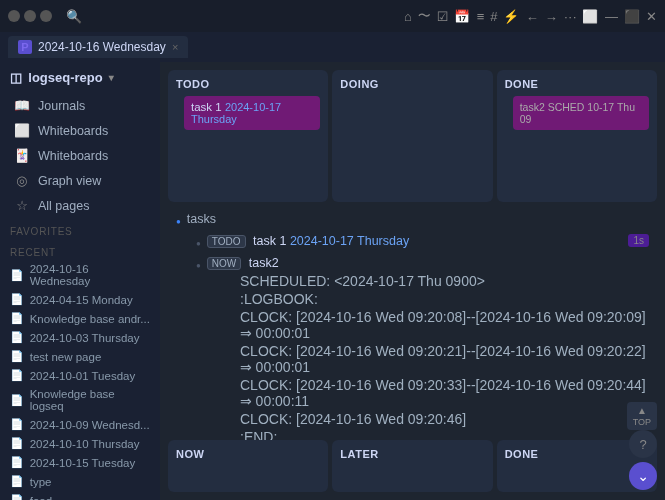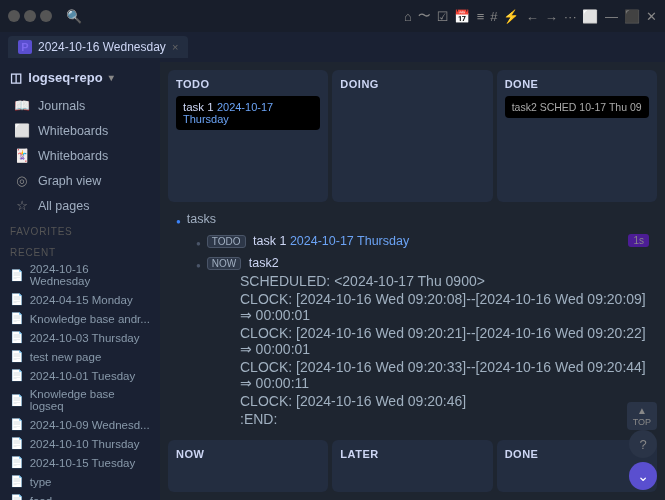--- a/index.html
+++ b/index.html
@@ -191,25 +191,26 @@
       gap: 6px;
       min-width: 0;
     }
     .kanban-col-header {
       font-size: 11px;
       font-weight: 700;
       color: #cdd6f4;
       letter-spacing: 0.5px;
     }
     .kanban-card {
-      background: #000000;
+      background: #701a75;
       border-radius: 4px;
       padding: 5px 7px;
       font-size: 11.5px;
       color: #cdd6f4;
+      margin-left: 8px;
     }
     .kanban-card .link-text {
       color: #6ba3f5;
       font-size: 11px;
     }
     .kanban-card .sched-text {
       color: #aaa;
       font-size: 10.5px;
     }
 
@@ -493,20 +494,23 @@
             <span class="todo-badge">NOW</span>
             <span>task2</span>
           </div>
         </div>
 
         <div class="outline-children">
           <div class="line-indent">
             <span>SCHEDULED: &lt;2024-10-17 Thu 0900&gt;</span>
           </div>
           <div class="line-indent">
+            <span>:LOGBOOK:</span>
+          </div>
+          <div class="line-indent">
             <span>CLOCK: [2024-10-16 Wed 09:20:08]--[2024-10-16 Wed 09:20:09] ⇒  00:00:01</span>
           </div>
           <div class="line-indent">
             <span>CLOCK: [2024-10-16 Wed 09:20:21]--[2024-10-16 Wed 09:20:22] ⇒  00:00:01</span>
           </div>
           <div class="line-indent">
             <span>CLOCK: [2024-10-16 Wed 09:20:33]--[2024-10-16 Wed 09:20:44] ⇒  00:00:11</span>
           </div>
           <div class="line-indent">
             <span>CLOCK: [2024-10-16 Wed 09:20:46]</span>

